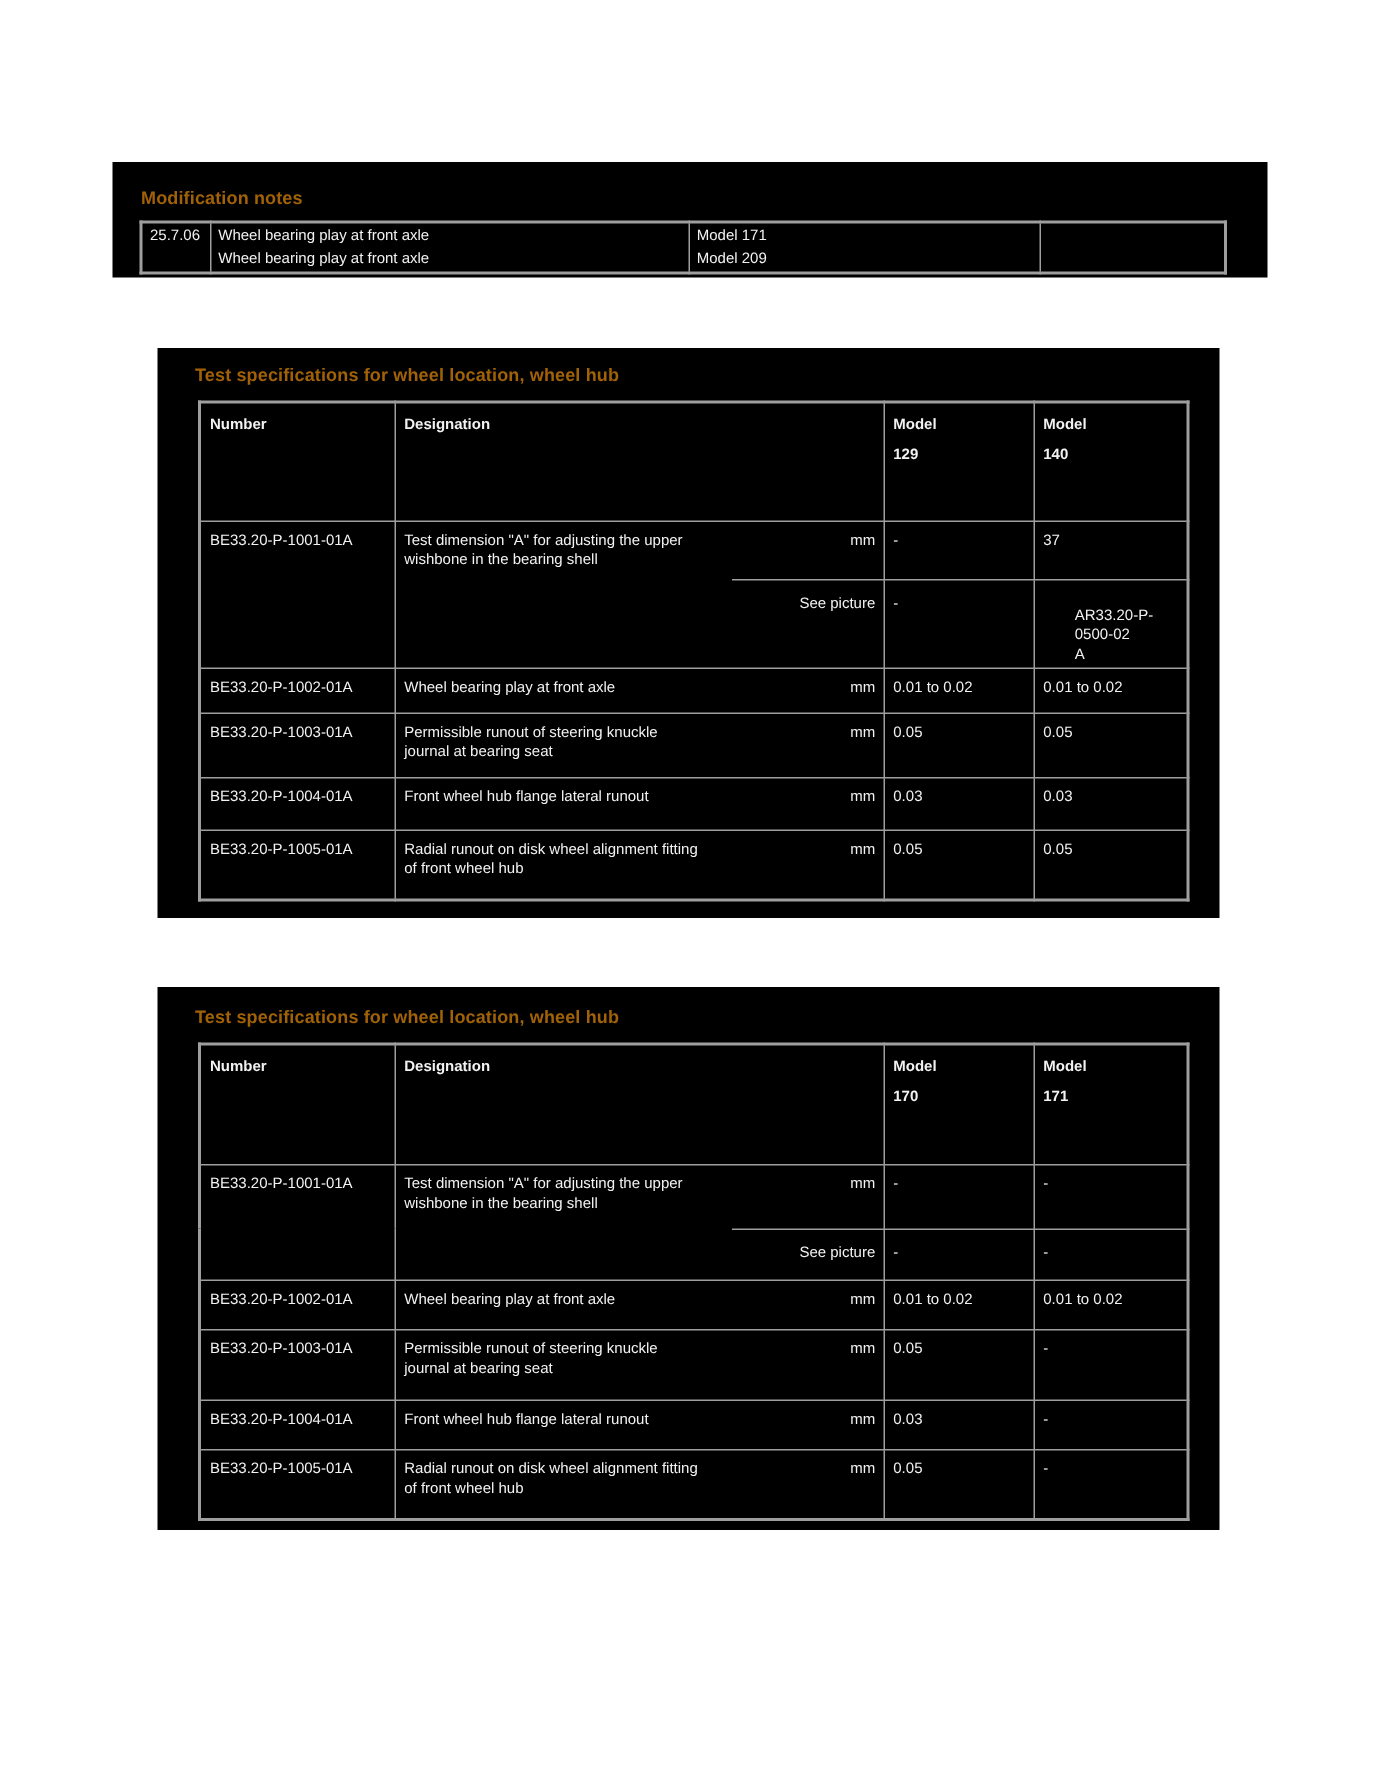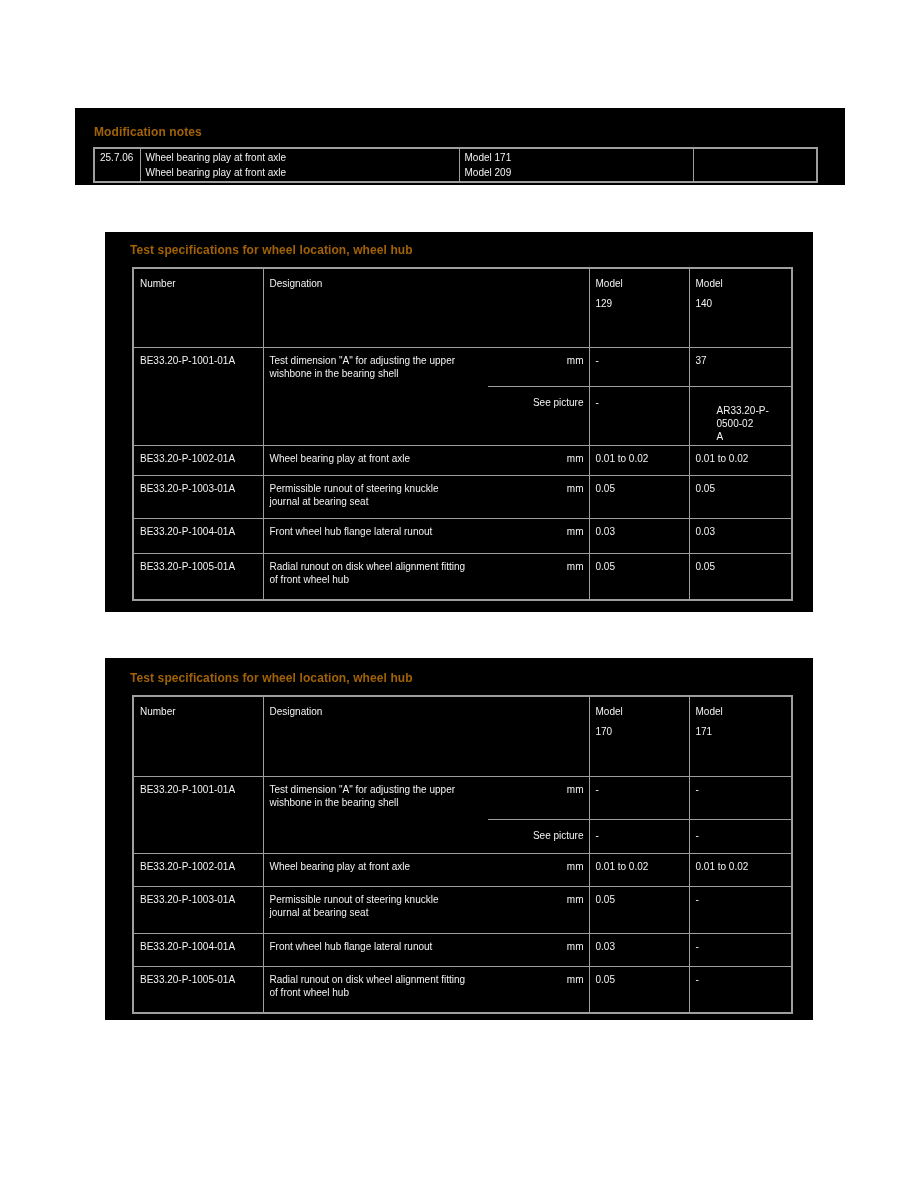--- a/index.html
+++ b/index.html
@@ -26,21 +26,21 @@
     vertical-align:top;
     font-size:10px;line-height:13px;
     padding:6px 6px 2px 6px;
     color:var(--txt);
     white-space:pre-line;
     overflow:hidden;
   }
   
   table.mod td{padding:1px 5px;line-height:15px;}
   
-  td.th{font-weight:normal;line-height:20px;padding-top:5px;}
+  td.th{font-weight:bold;line-height:20px;padding-top:5px;}
   td.des{border-right:hidden;}
   td.unit{border-left:hidden;text-align:right;padding-right:5px;}
   td.unit.left{text-align:right;padding-left:6px;}
   td.sub{padding-top:9px;}
   td.deep{padding-top:17px;padding-left:27px;}
 </style>
 </head>
 <body>
 
 <div class="panel" style="left:75px;top:108px;width:770px;height:77px;">

